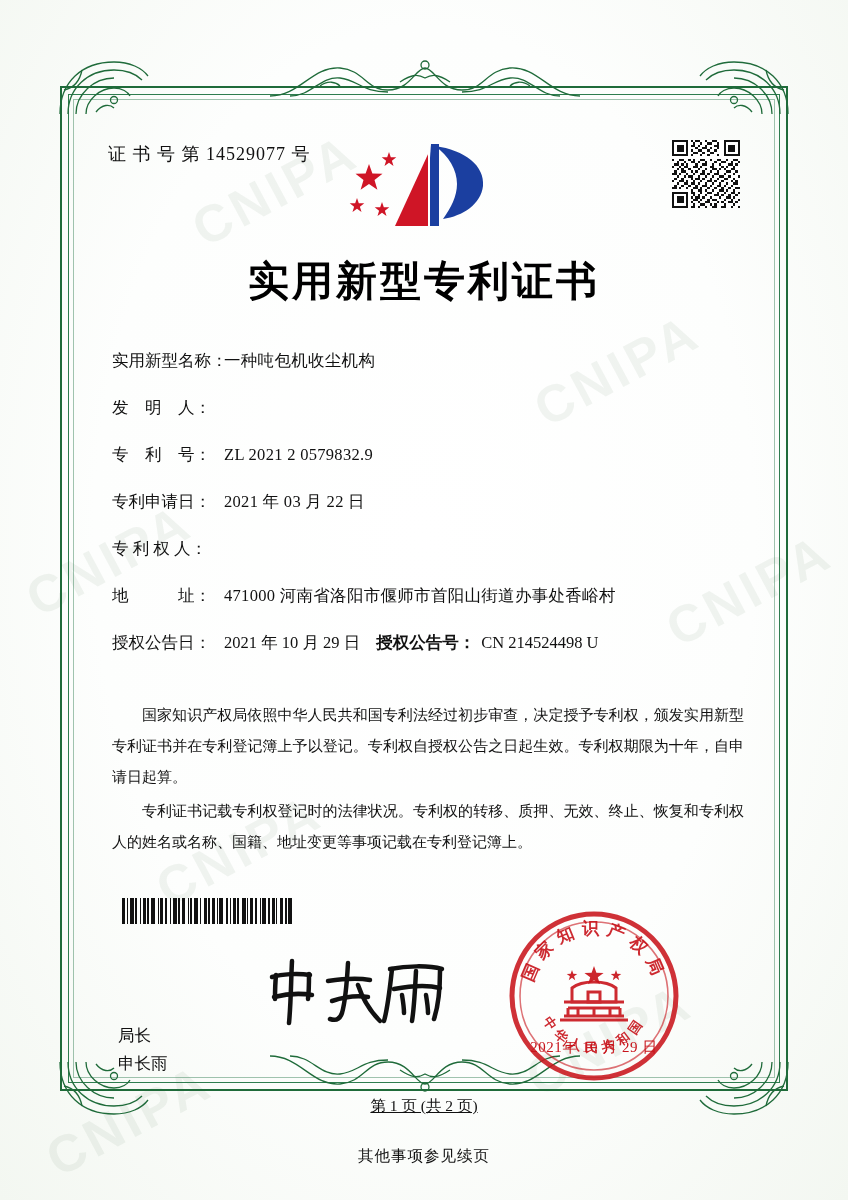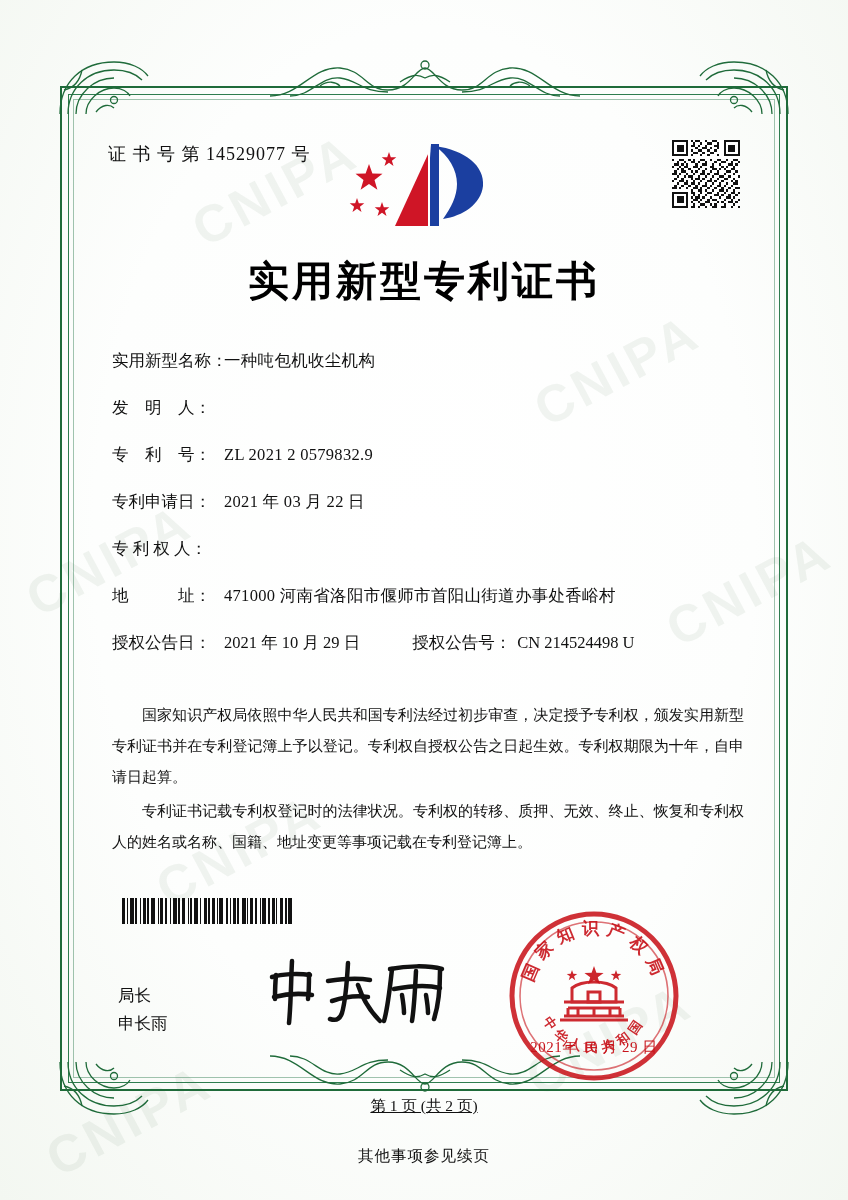--- a/index.html
+++ b/index.html
@@ -137,22 +137,23 @@
     flex: 0 0 112px;
     letter-spacing: 0px;
     white-space: nowrap;
   }
   .field-value {
     flex: 1;
     letter-spacing: 0.3px;
   }
   .field-row.dual { margin-bottom: 25px; }
   .dual-second-label {
-    margin-left: 52px;
+    margin-left: 16px;
     white-space: nowrap;
+    font-weight: bold;
   }
 
   
   .paragraphs {
     position: absolute;
     left: 112px; top: 700px;
     width: 632px;
     font-size: 15px;
     line-height: 31px;
     color: #111;
@@ -166,21 +167,21 @@
     left: 122px; top: 898px;
     width: 222px; height: 26px;
     display: flex;
     align-items: stretch;
   }
   .barcode i { display: block; height: 100%; background: #111; }
 
   
   .sign-label {
     position: absolute;
-    left: 118px; top: 982px;
+    left: 118px; top: 1022px;
     font-size: 16.5px;
     line-height: 28px;
     color: #111;
   }
   .signature {
     position: absolute;
     left: 262px; top: 955px;
     width: 190px; height: 72px;
   }
 

